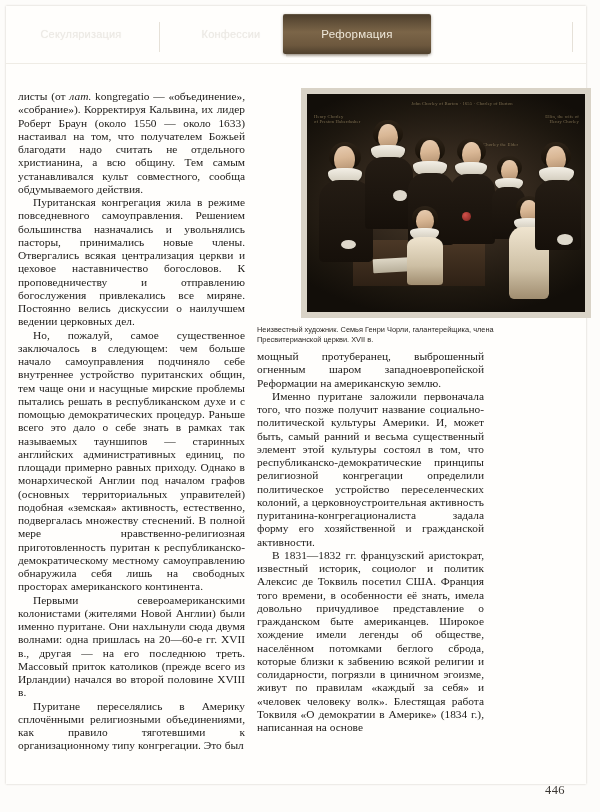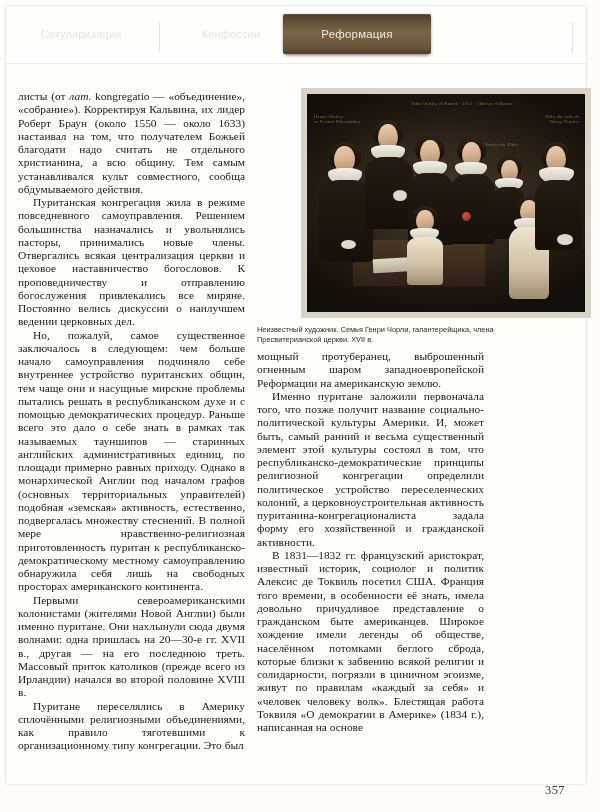--- a/index.html
+++ b/index.html
@@ -229,21 +229,21 @@
     <div class="tab-sep" style="left:566px;"></div>
   </div>
   <div class="hdr-rule"></div>
 
   <div class="content">
 
     <div class="col col-left">
       <p class="body noindent" id="lp0">листы (от <em>лат.</em> kongregatio — «объединение», «собрание»). Корректируя Кальвина, их лидер Роберт Браун (около 1550 — около 1633) настаивал на том, что получателем Божьей благодати надо считать не отдельного христианина, а всю общину. Тем самым устанавливался культ совместного, сообща обдумываемого действия.</p>
       <p class="body">Пуританская конгрегация жила в режиме повседневного самоуправления. Решением большинства назначались и увольнялись пасторы, принимались новые члены. Отвергались всякая централизация церкви и цеховое наставничество богословов. К проповедничеству и отправлению богослужения привлекались все миряне. Постоянно велись дискуссии о наилучшем ведении церковных дел.</p>
       <p class="body">Но, пожалуй, самое существенное заключалось в следующем: чем больше начало самоуправления подчиняло себе внутреннее устройство пуританских общин, тем чаще они и насущные мирские проблемы пытались решать в республиканском духе и с помощью демократических процедур. Раньше всего это дало о себе знать в рамках так называемых тауншипов — старинных английских административных единиц, по площади примерно равных приходу. Однако в монархической Англии под началом графов (основных территориальных управителей) подобная «земская» активность, естественно, подвергалась множеству стеснений. В полной мере нравственно-религиозная приготовленность пуритан к республиканско-демократическому местному самоуправлению обнаружила себя лишь на свободных просторах американского континента.</p>
-      <p class="body">Первыми североамериканскими колонистами (жителями Новой Англии) были именно пуритане. Они нахлынули сюда двумя волнами: одна пришлась на 20—30-е гг. XVII в., другая — на его последнюю треть. Массовый приток католиков (прежде всего из Ирландии) начался во второй половине XVIII в.</p>
+      <p class="body">Первыми североамериканскими колонистами (жителями Новой Англии) были именно пуритане. Они нахлынули сюда двумя волнами: одна пришлась на 20—60-е гг. XVII в., другая — на его последнюю треть. Массовый приток католиков (прежде всего из Ирландии) начался во второй половине XVIII в.</p>
       <p class="body">Пуритане переселялись в Америку сплочёнными религиозными объединениями, как правило тяготевшими к организационному типу конгрегации. Это был</p>
     </div>
 
     <div class="figure">
       <div class="fig-frame">
         <div class="painting">
 
           <div class="inscr inscr-top">John Chorley of Burton · 1655 · Chorley of Burton</div>
           <div class="inscr inscr-left">Henry Chorley
 of Preston Haberdasher</div>
@@ -322,14 +322,14 @@
     </div>
 
     <div class="col col-right" style="top:272px;">
       <p class="body noindent">мощный протуберанец, выброшенный огненным шаром западноевропейской Реформации на американскую землю.</p>
       <p class="body">Именно пуритане заложили первоначала того, что позже получит название социально-политической культуры Америки. И, может быть, самый ранний и весьма существенный элемент этой культуры состоял в том, что республиканско-демократические принципы религиозной конгрегации определили политическое устройство переселенческих колоний, а церковноустроительная активность пуританина-конгрегационалиста задала форму его хозяйственной и гражданской активности.</p>
       <p class="body">В 1831—1832 гг. французский аристократ, известный историк, социолог и политик Алексис де Токвиль посетил США. Франция того времени, в особенности её знать, имела довольно причудливое представление о гражданском быте американцев. Широкое хождение имели легенды об обществе, населённом потомками беглого сброда, которые близки к забвению всякой религии и солидарности, погрязли в циничном эгоизме, живут по правилам «каждый за себя» и «человек человеку волк». Блестящая работа Токвиля «О демократии в Америке» (1834 г.), написанная на основе</p>
     </div>
 
   </div>
 
-  <div class="page-number">357</div>
+  <div class="page-number">446</div>
 </div>
 
 </body></html>

